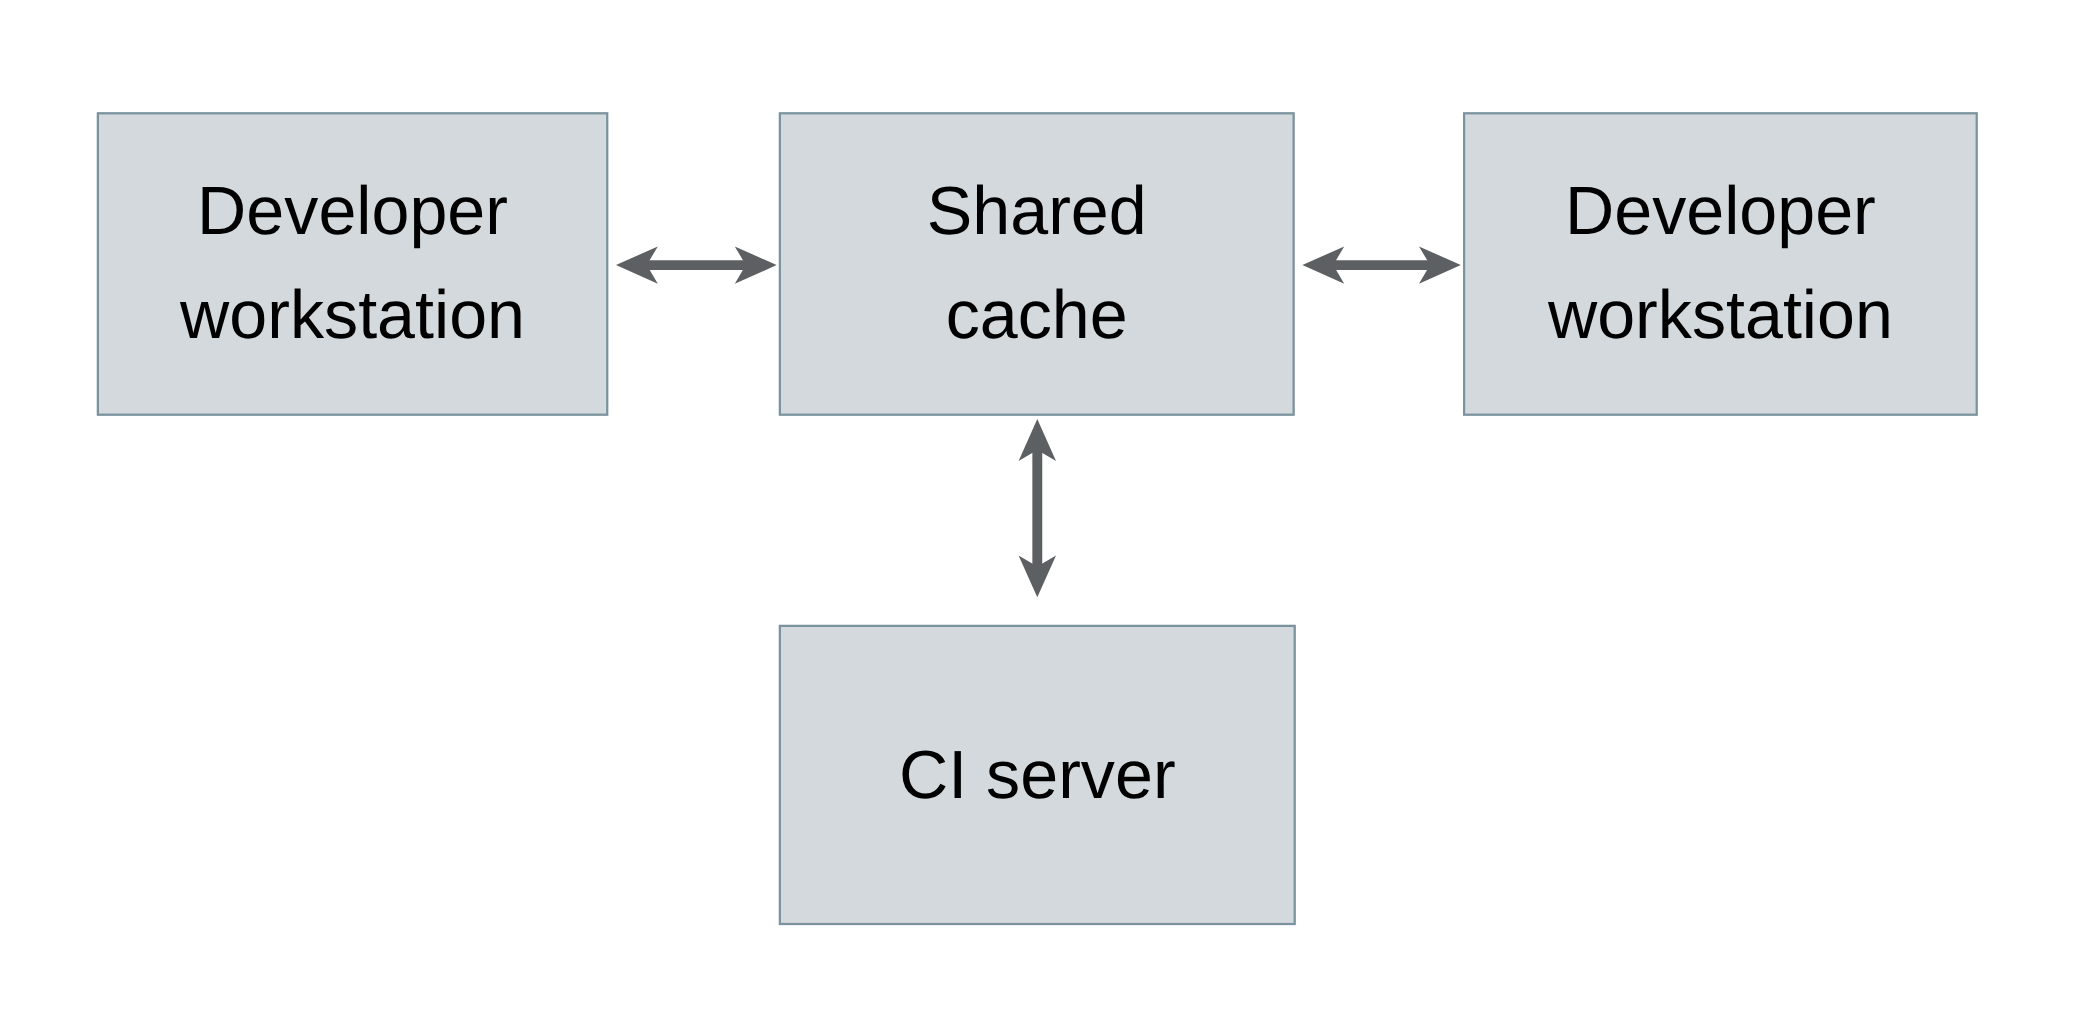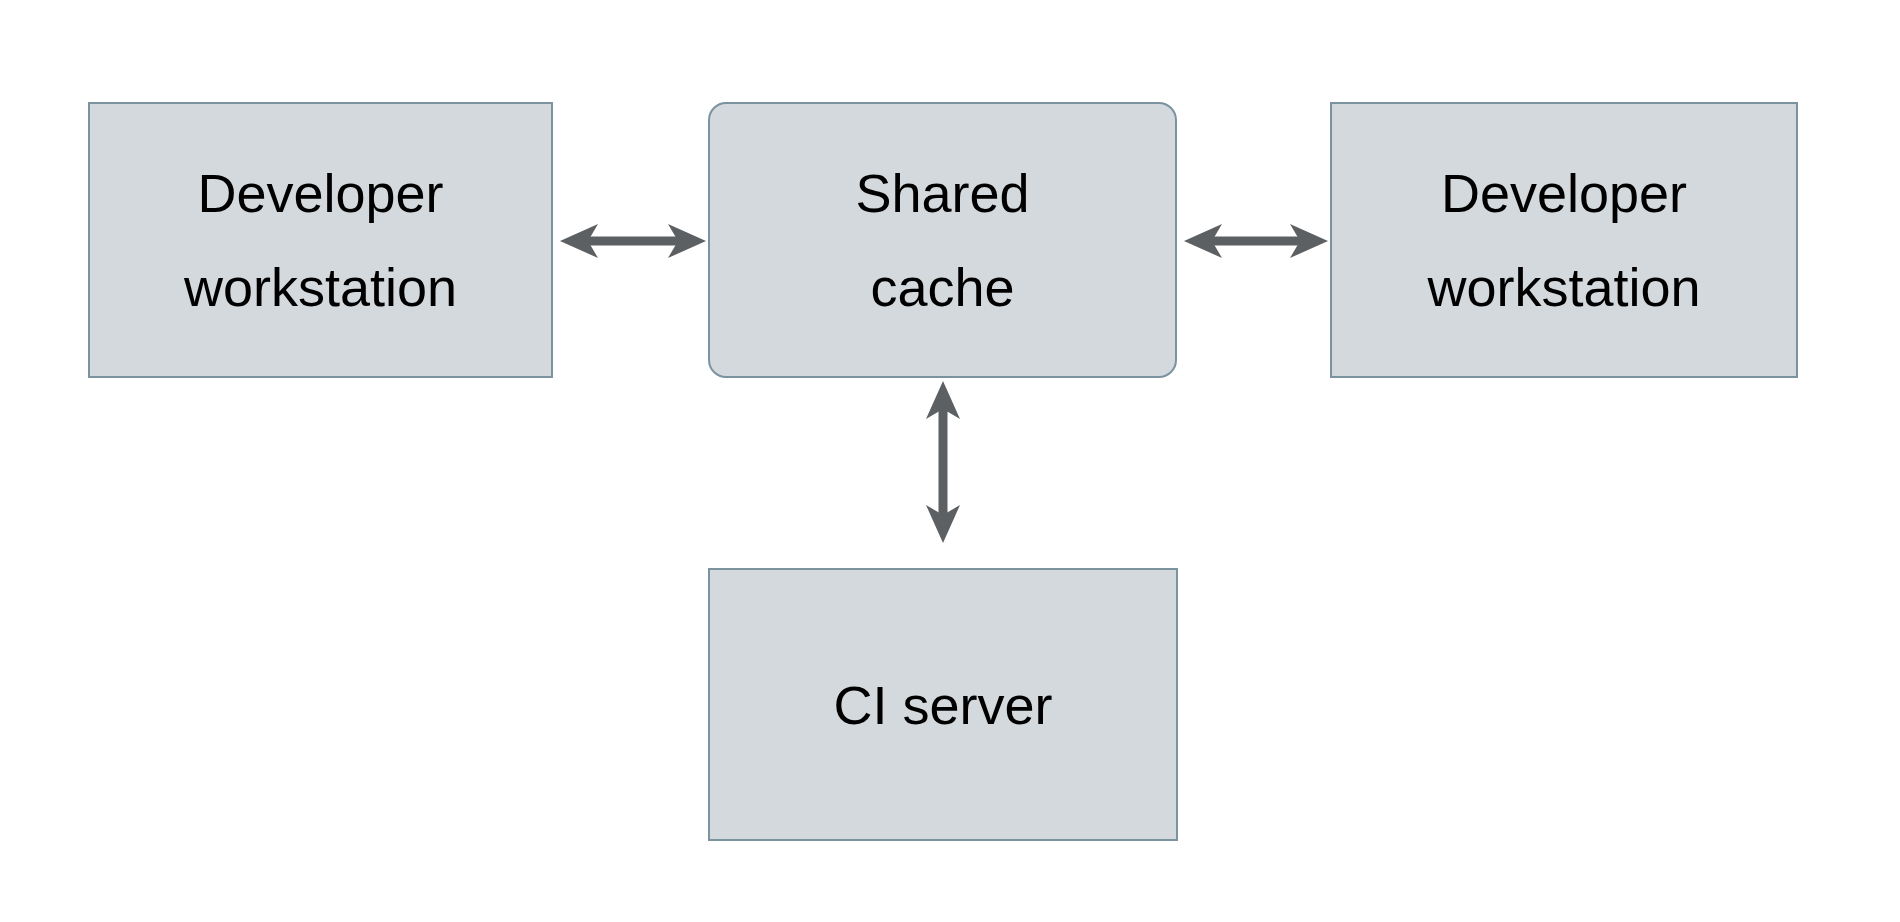--- a/index.html
+++ b/index.html
@@ -21,27 +21,27 @@
     border: 2px solid #7a939f;
     box-sizing: border-box;
     display: flex;
     align-items: center;
     justify-content: center;
   }
   .node-label {
     white-space: pre-line;
     text-align: center;
     color: #000000;
-    font-size: 54px;
+    font-size: 62px;
     line-height: 94px;
     font-weight: 400;
     letter-spacing: 0px;
   }
   #node-dev-left   { left: 88px;   top: 102px; width: 465px; height: 276px; }
-  #node-cache      { left: 708px;  top: 102px; width: 469px; height: 276px; border-radius: 18px; }
+  #node-cache      { left: 708px;  top: 102px; width: 469px; height: 276px; }
   #node-dev-right  { left: 1330px; top: 102px; width: 468px; height: 276px; }
   #node-ci         { left: 708px;  top: 568px; width: 470px; height: 273px; }
   .arrows-layer {
     position: absolute;
     left: 0; top: 0;
     width: 1900px;
     height: 922px;
     pointer-events: none;
   }
   .arrow line    { stroke: #5d6062; stroke-width: 9px; }

